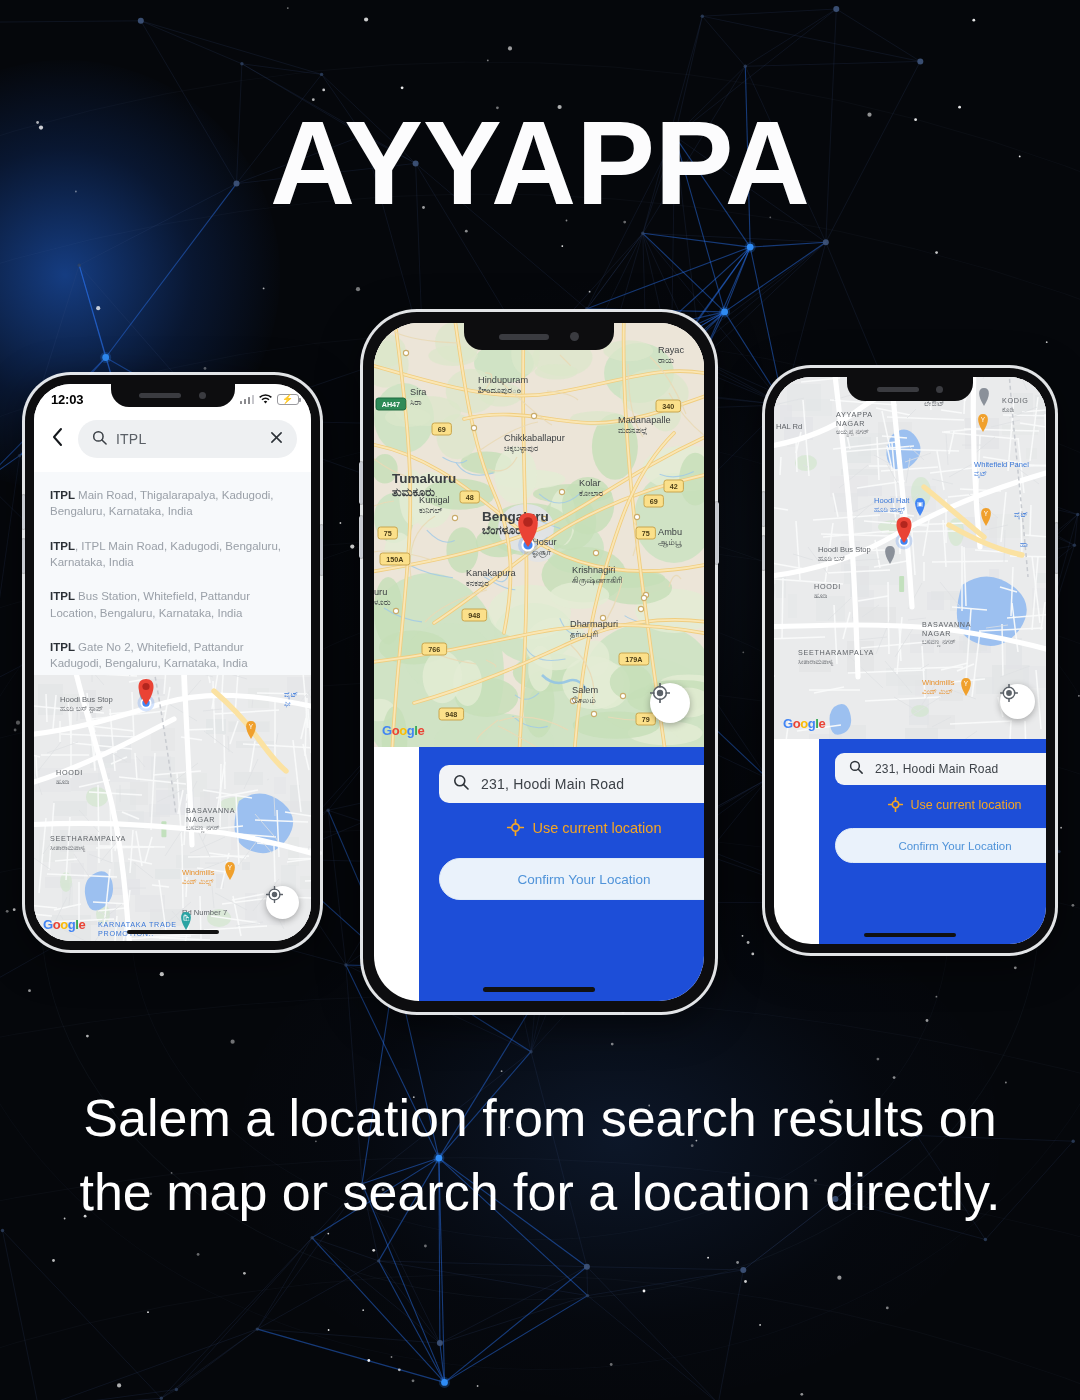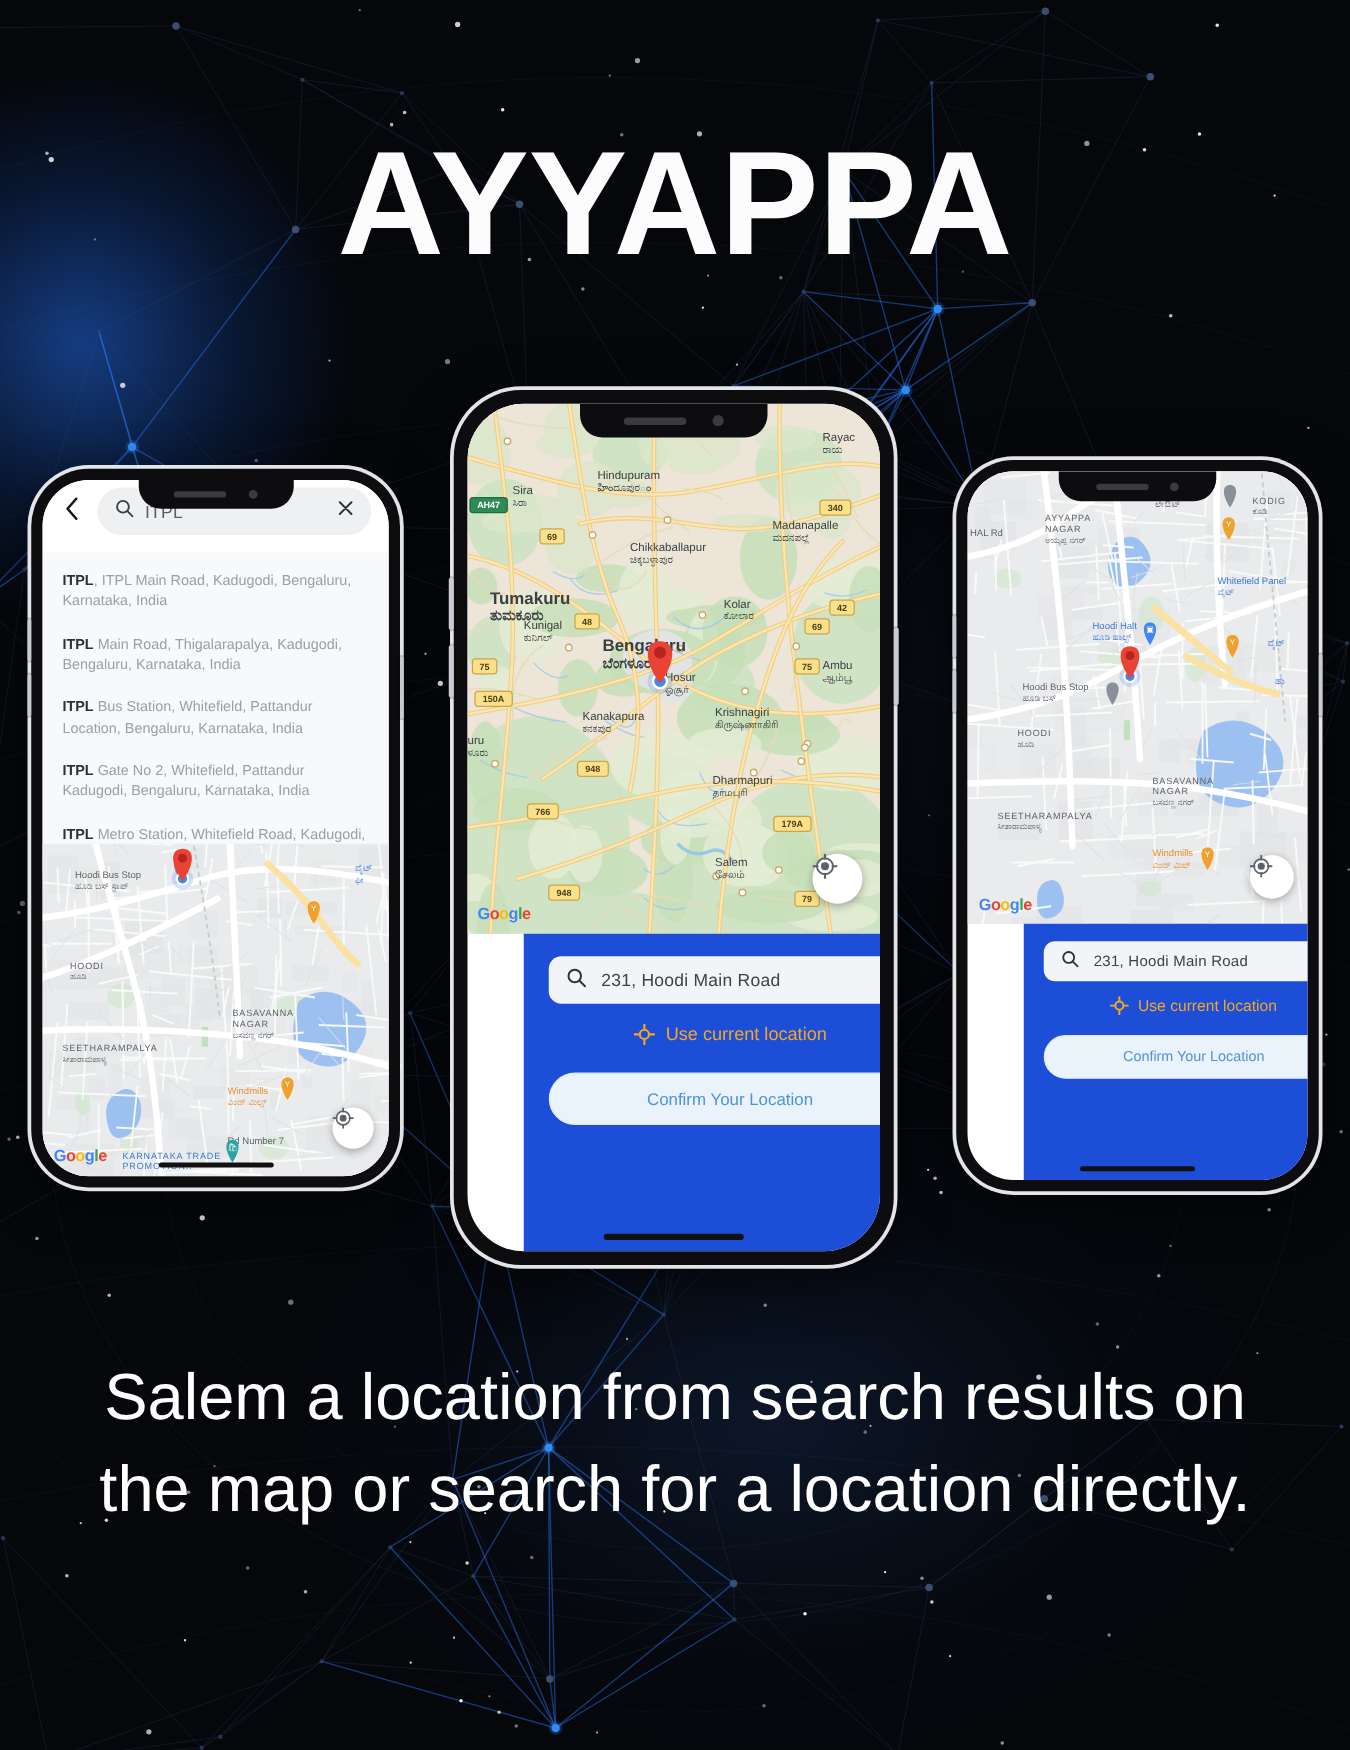--- a/index.html
+++ b/index.html
@@ -800,20 +800,40 @@
   <div class="sidebtn" style="left:-3px; top:164px; width:3px; height:34px;"></div>
   <div class="sidebtn" style="right:-3px; top:150px; width:3px; height:50px;"></div>
 
   <div class="screen" style="left:9px; top:9px; width:277px; height:557px;">
 
     <div class="notch" style="top:0; width:124px; height:23px;">
       <div class="speaker" style="width:42px;height:5px;"></div>
       <div class="cam" style="width:7px;height:7px;"></div>
     </div>
 
+    <div class="statusbar">
+      <span class="clock">12:03</span>
+      <span class="sb-right">
+        <span class="bars">
+            <i></i>
+            <i></i>
+            <i></i>
+            <i></i>
+          </span>
+        <svg width="15" height="11" viewBox="0 0 16 12">
+          <path d="M8 10.4l1.9-2.2a2.7 2.7 0 0 0-3.8 0L8 10.4z" fill="#111"></path>
+          <path d="M3.6 5.6a6.6 6.6 0 0 1 8.8 0l-1.2 1.3a4.9 4.9 0 0 0-6.4 0L3.6 5.6z" fill="#111"></path>
+          <path d="M1 3a10.2 10.2 0 0 1 14 0l-1.2 1.3a8.5 8.5 0 0 0-11.6 0L1 3z" fill="#111"></path>
+        </svg>
+        <span class="batt">
+          <span class="fill" style="width:72%"></span>
+          <span class="bolt">⚡</span>
+        </span>
+      </span>
+    </div>
 
     <div class="searchhead">
       <span class="backchev">
         <svg width="12" height="20" viewBox="0 0 12 20">
             <path d="M10 2L3 10l7 8" stroke="#15181c" stroke-width="2" fill="none" stroke-linecap="round" stroke-linejoin="round"></path>
           </svg>
       </span>
       <div class="searchbox">
         <span class="q">
           <svg width="15" height="15" viewBox="0 0 16 16">
@@ -825,24 +845,24 @@
         <span class="x">
           <svg width="13" height="13" viewBox="0 0 14 14">
               <path d="M2 2l10 10M12 2L2 12" stroke="#2d3238" stroke-width="1.7" stroke-linecap="round"></path>
             </svg>
         </span>
       </div>
     </div>
 
     <div class="results">
       <div class="result">
-        <b>ITPL</b><span>, ITPL Main Road, Kadugodi, Bengaluru, Karnataka, India</span>
+        <b>ITPL</b><span> Main Road, Thigalarapalya, Kadugodi, Bengaluru, Karnataka, India</span>
       </div>
       <div class="result">
-        <b>ITPL</b><span> Main Road, Thigalarapalya, Kadugodi, Bengaluru, Karnataka, India</span>
+        <b>ITPL</b><span>, ITPL Main Road, Kadugodi, Bengaluru, Karnataka, India</span>
       </div>
       <div class="result">
         <b>ITPL</b><span> Bus Station, Whitefield, Pattandur Location, Bengaluru, Karnataka, India</span>
       </div>
       <div class="result">
         <b>ITPL</b><span> Gate No 2, Whitefield, Pattandur Kadugodi, Bengaluru, Karnataka, India</span>
       </div>
       <div class="result">
         <b>ITPL</b><span> Metro Station, Whitefield Road, Kadugodi, Bengaluru, Karnataka, India</span>
       </div>

